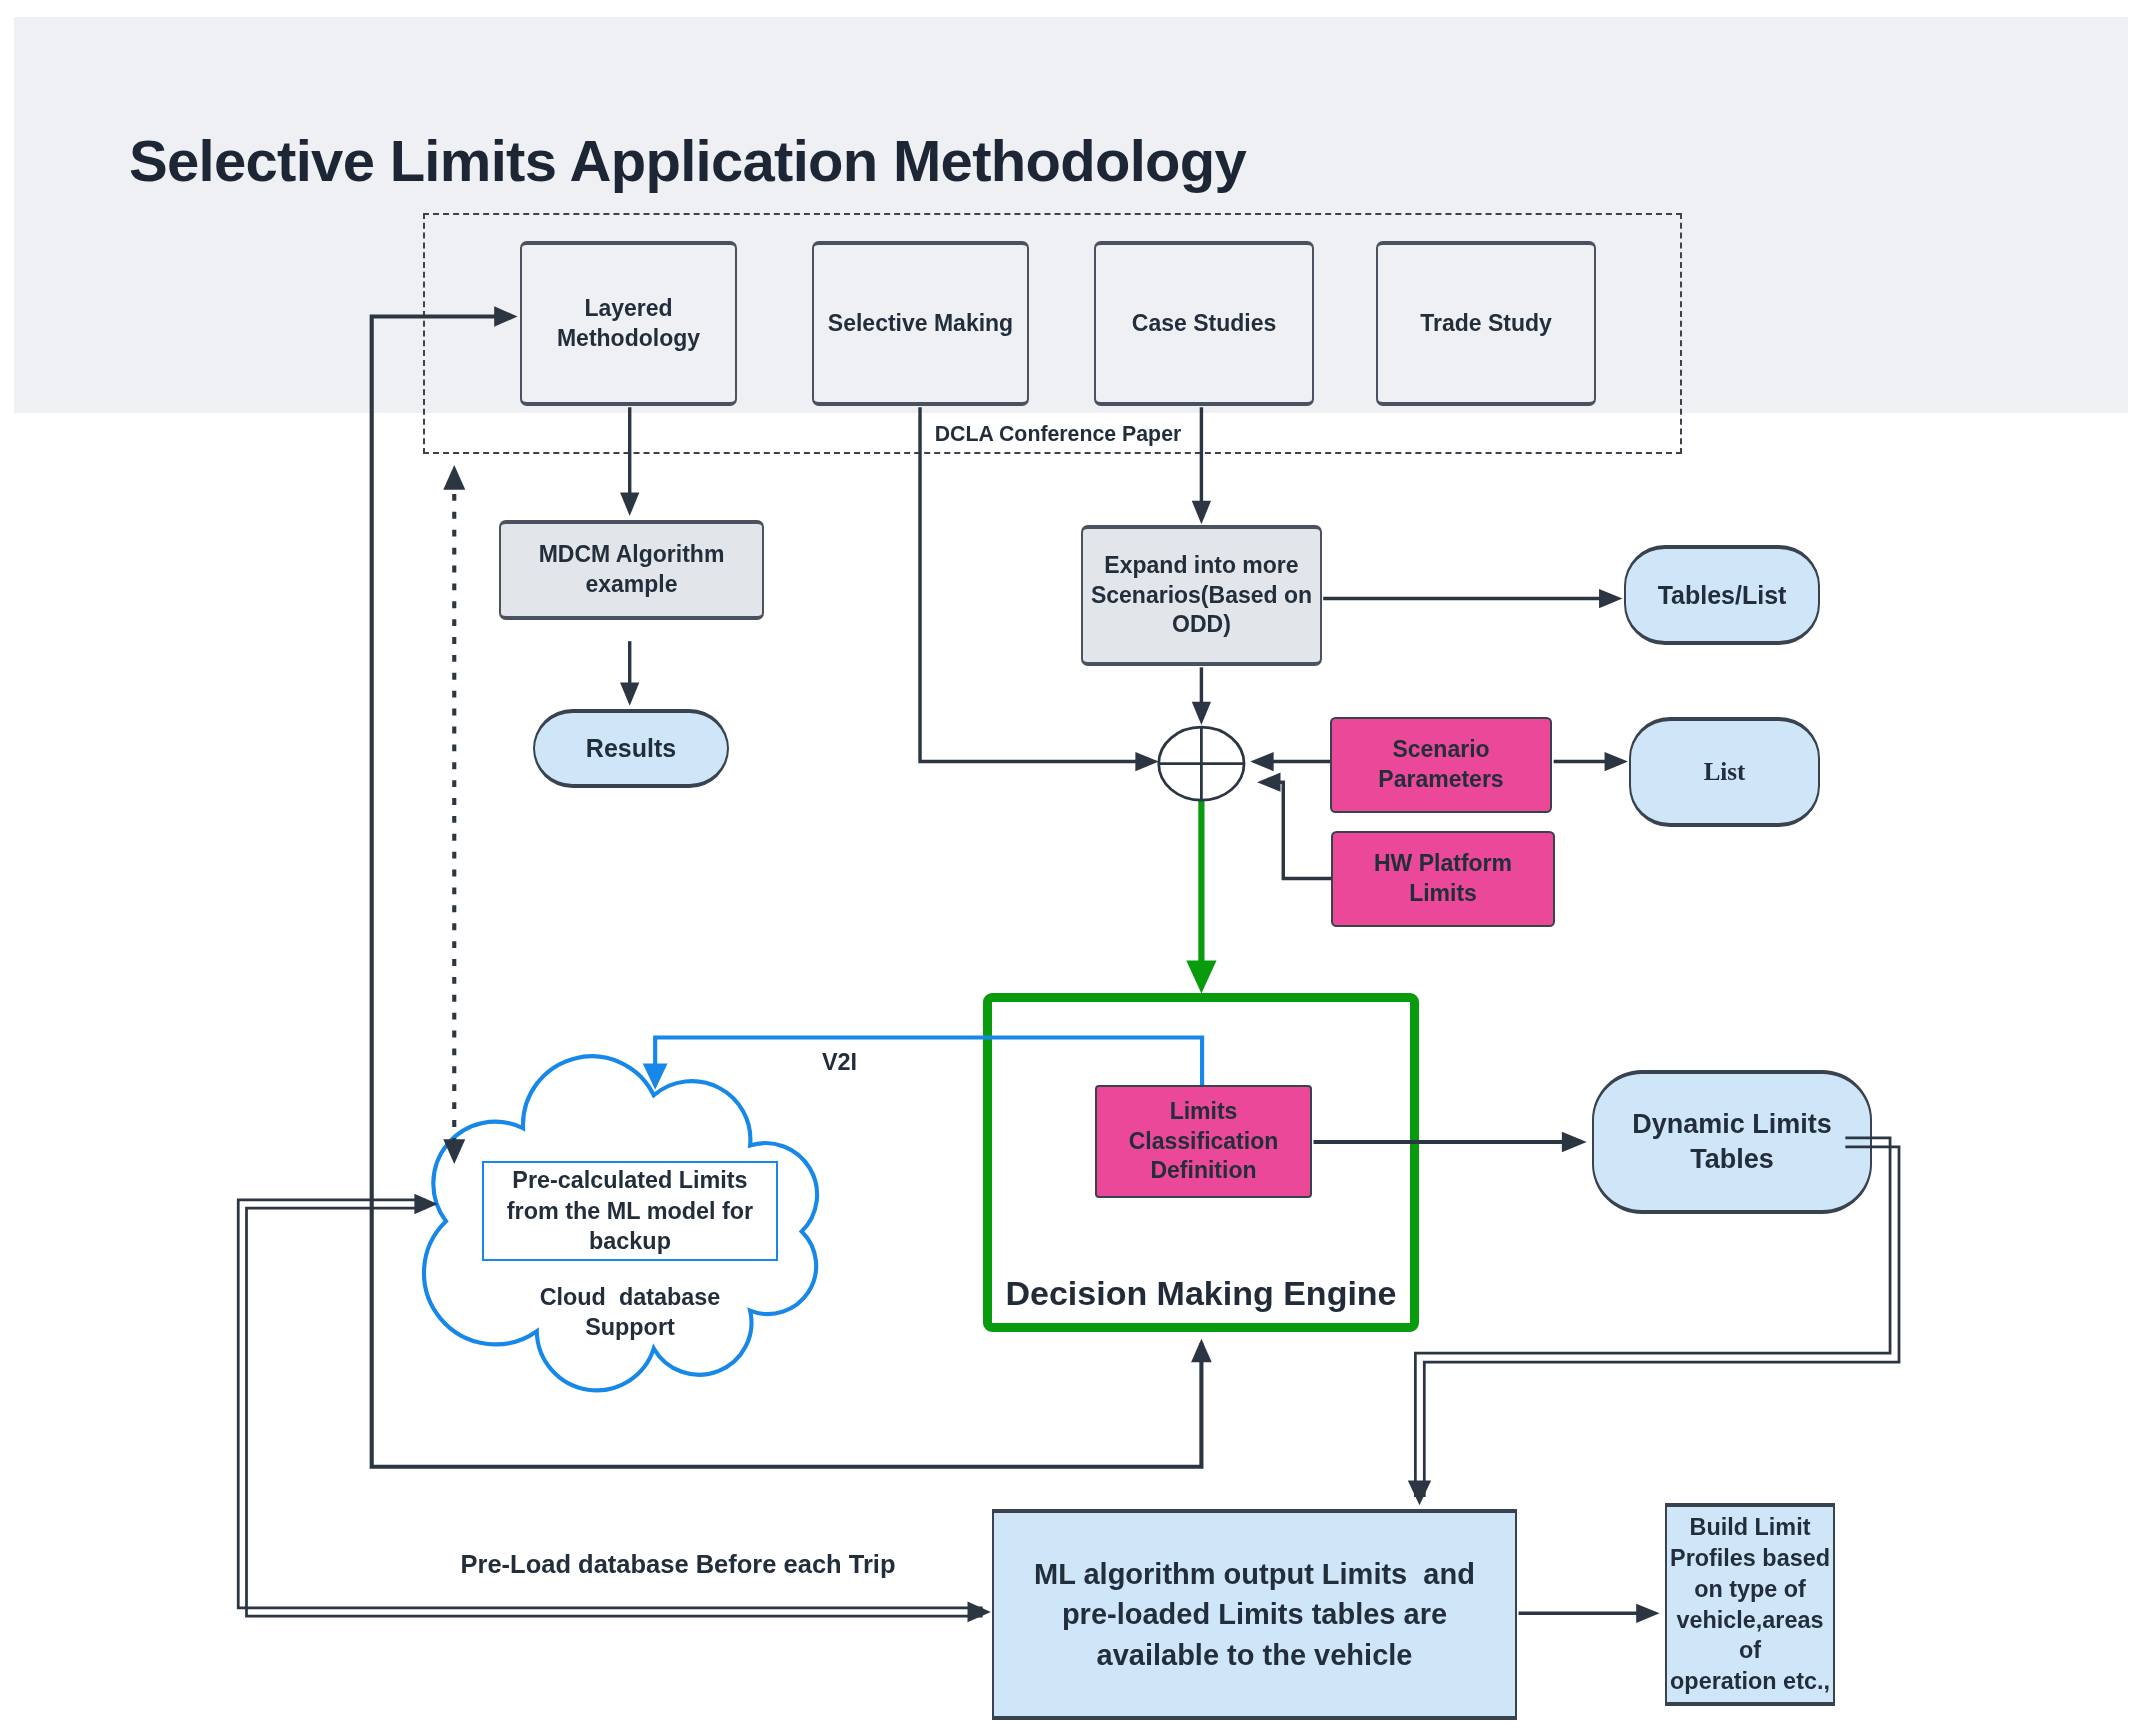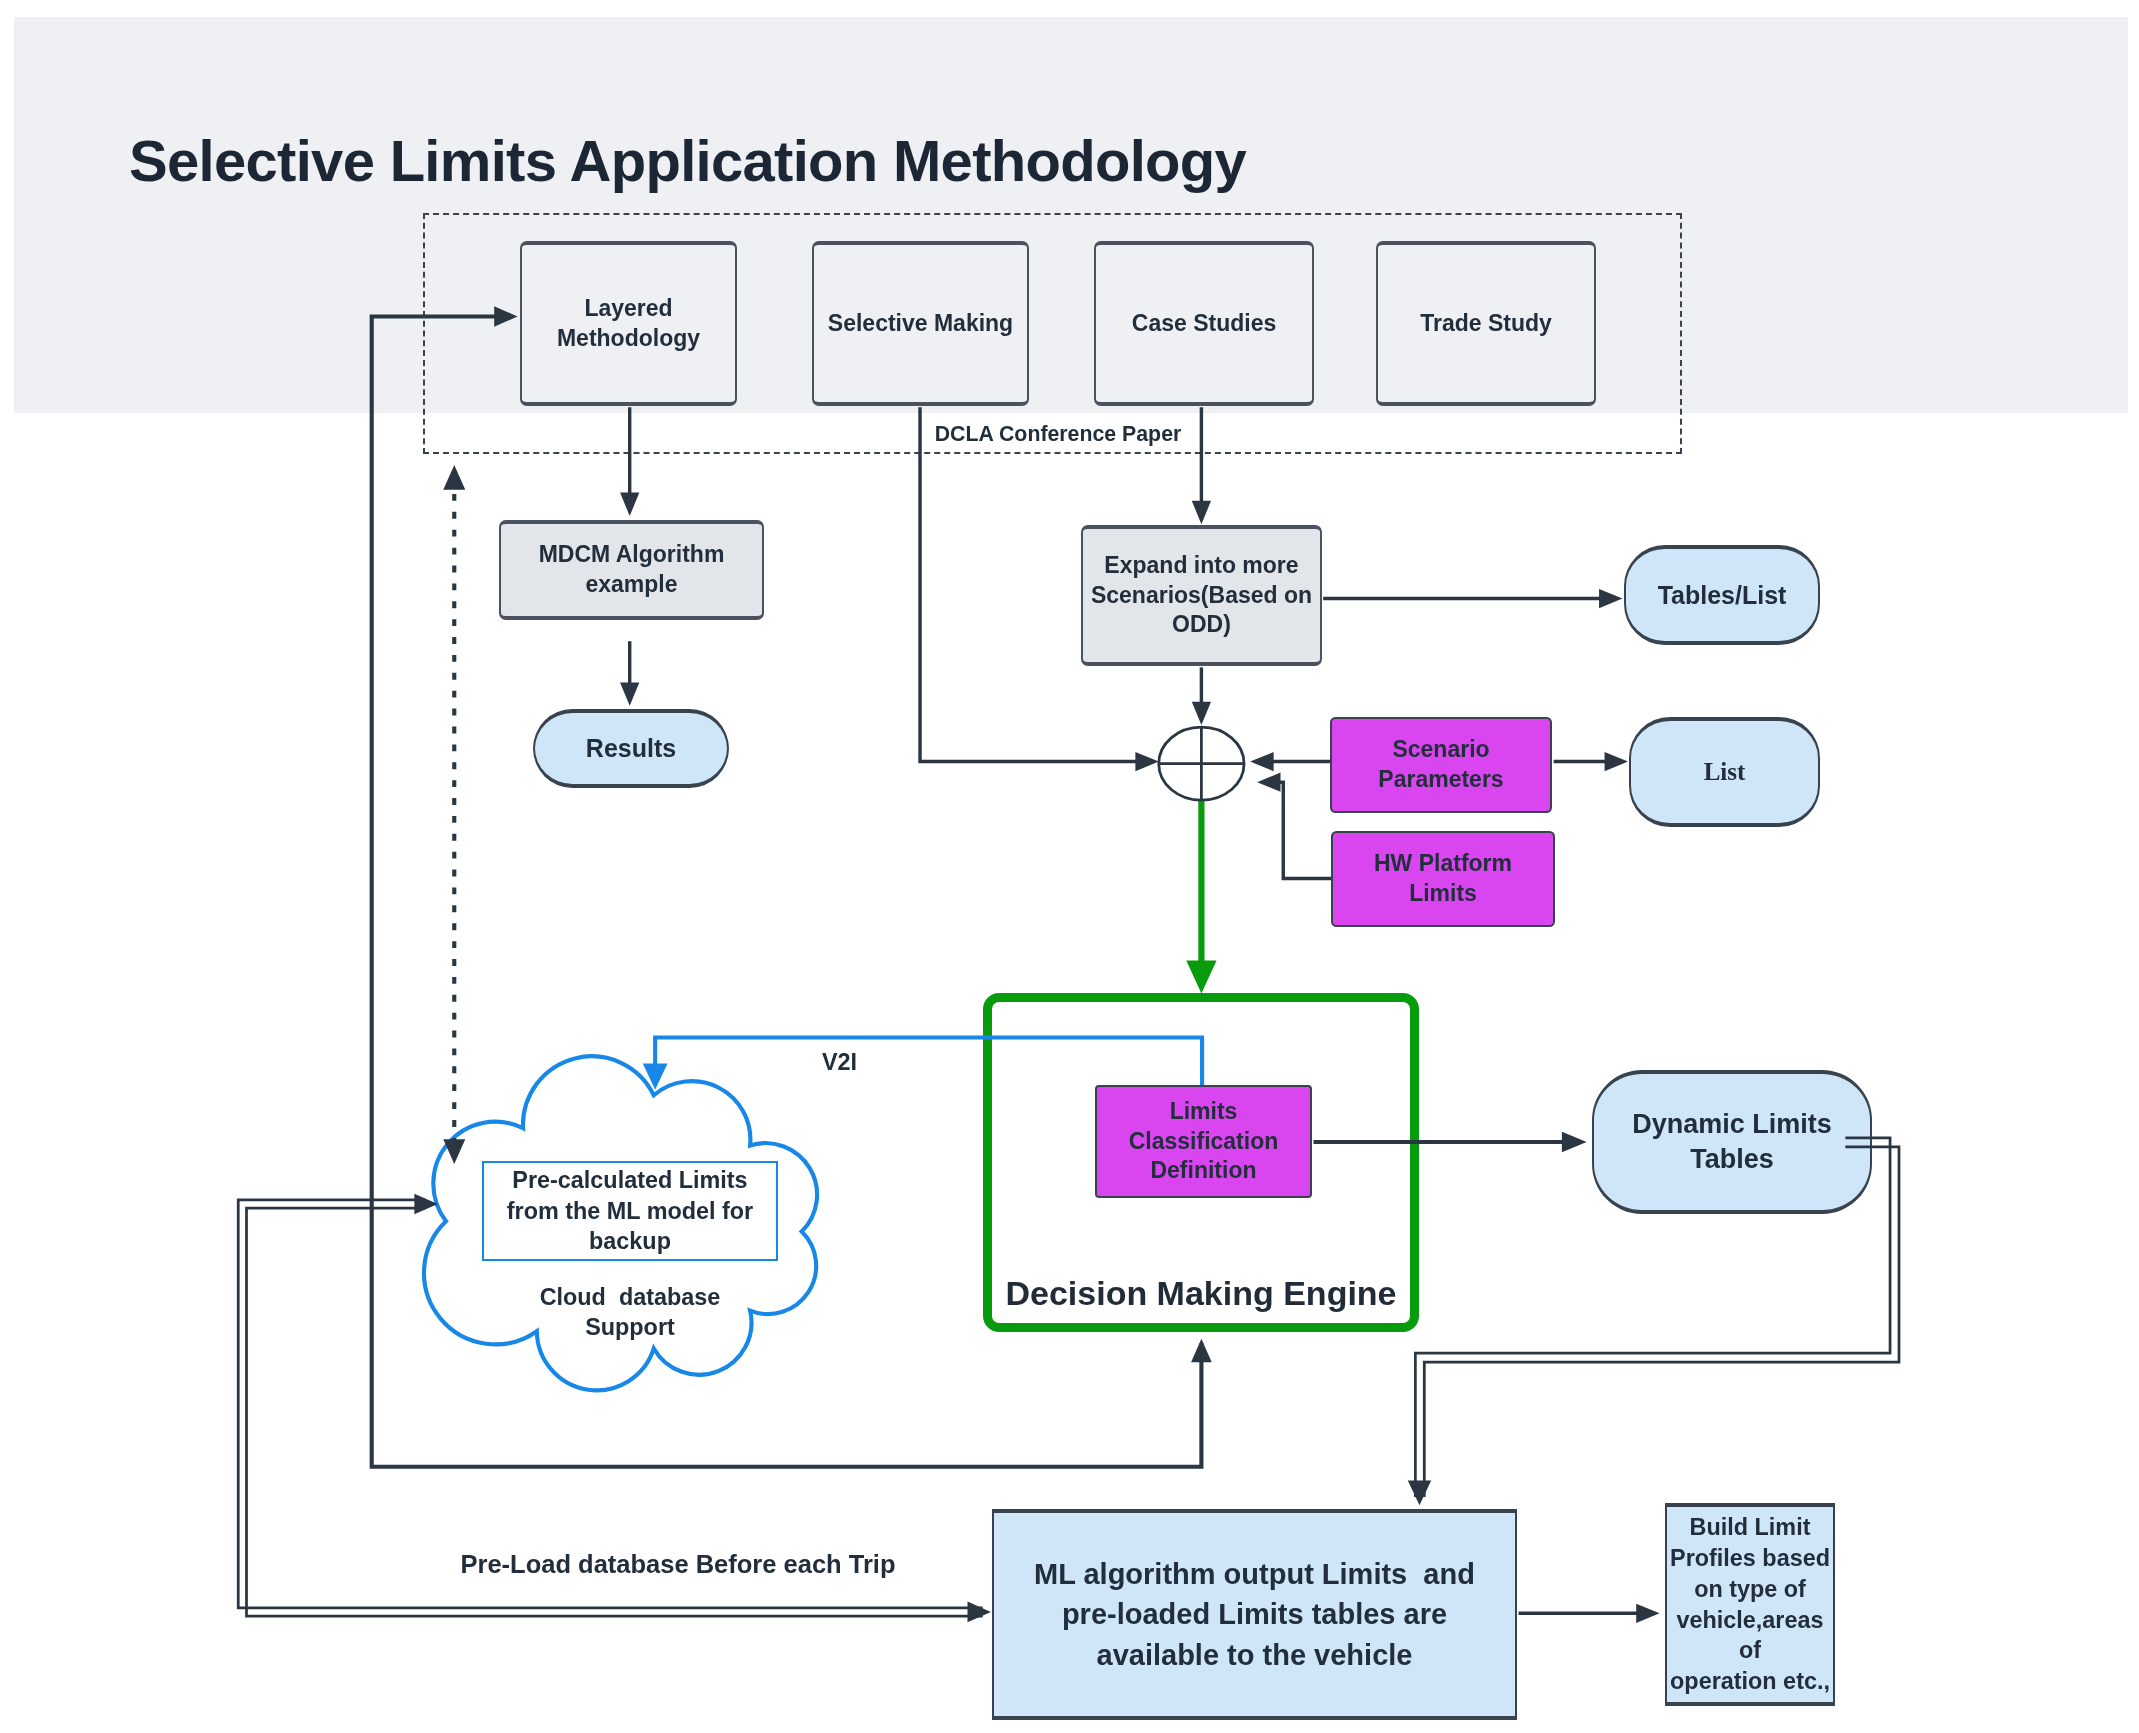--- a/index.html
+++ b/index.html
@@ -16,41 +16,41 @@
   .bg-layer{z-index:1;} .fg-layer{z-index:3;pointer-events:none;}
   .node{position:absolute;z-index:2;display:flex;align-items:center;justify-content:center;
         text-align:center;font-weight:bold;white-space:pre-wrap;line-height:1.3;
         box-sizing:border-box;color:var(--text);}
   .dashed-group{position:absolute;z-index:2;left:423px;top:213px;width:1259px;height:241px;
         border:2.1px dashed #39424d;box-sizing:border-box;}
   .paper-box{background:var(--band);border:2.1px solid #49525e;border-top-width:4.8px;
         border-bottom-width:4.8px;border-radius:6.9px;font-size:23px;}
   .gray-box{background:var(--node-gray);border:2.1px solid #49525e;border-top-width:4.1px;
         border-bottom-width:4.1px;border-radius:6.9px;font-size:23px;}
-  .white-box{background:#d946ef;border:2.1px solid #39434f;border-radius:5.5px;font-size:23px;}
+  .white-box{background:#ec4899;border:2.1px solid #39434f;border-radius:5.5px;font-size:23px;}
   .blue-pill{background:var(--node-blue);border:2.1px solid #39434f;border-top-width:4.1px;
         border-bottom-width:4.1px;font-size:25px;}
   .blue-box{background:var(--node-blue);border:2.8px solid #39434f;border-top-width:4.8px;
         border-bottom-width:4.8px;font-size:29px;}
   .caption{position:absolute;z-index:2;font-weight:bold;text-align:center;}
 
   #box-layered{left:520px;top:241px;width:217px;height:165px;}
   #box-selective{left:812px;top:241px;width:217px;height:165px;}
   #box-case{left:1094px;top:241px;width:220px;height:165px;}
   #box-trade{left:1376px;top:241px;width:220px;height:165px;}
   #dcla-caption{left:917px;top:422px;width:282px;font-size:21.3px;}
   #mdcm{left:499px;top:520px;width:265px;height:100px;}
   #results{left:533px;top:709px;width:196px;height:79px;border-radius:40px;}
   #expand{left:1081px;top:525px;width:241px;height:141px;}
   #tableslist{left:1624px;top:545px;width:196px;height:100px;border-radius:41px;}
   #scenario{left:1330px;top:717px;width:222px;height:96px;}
   #listnode{left:1629px;top:717px;width:191px;height:110px;border-radius:41px;font-family:Liberation Serif, serif;}
   #hw{left:1331px;top:831px;width:224px;height:96px;}
   #dme{position:absolute;z-index:2;left:983px;top:993px;width:436px;height:339px;
-       border:9px solid var(--green);border-radius:16px;box-sizing:border-box;}
+       border:9px solid var(--green);border-radius:9px;box-sizing:border-box;}
   #dme-title{position:absolute;left:0;bottom:9.6px;width:100%;text-align:center;
        font-size:34px;font-weight:bold;color:#222c38;}
   #lcd{left:1095px;top:1085px;width:217px;height:113px;border-radius:4.1px;z-index:2;}
   #v2i-label{left:822px;top:1049px;font-size:23.4px;}
   #dlt{left:1592px;top:1070px;width:280px;height:144px;border-radius:50px;font-size:27px;}
   #cloud-rect{left:482px;top:1161px;width:296px;height:100px;background:#fff;
        border:2.8px solid var(--blue);font-size:23.4px;z-index:2;}
   #cloud-support{left:482px;top:1274px;width:296px;height:76px;font-size:23.4px;z-index:2;
        background:transparent;}
   #mlbox{left:992px;top:1509px;width:525px;height:211px;font-size:29px;line-height:1.4;}

